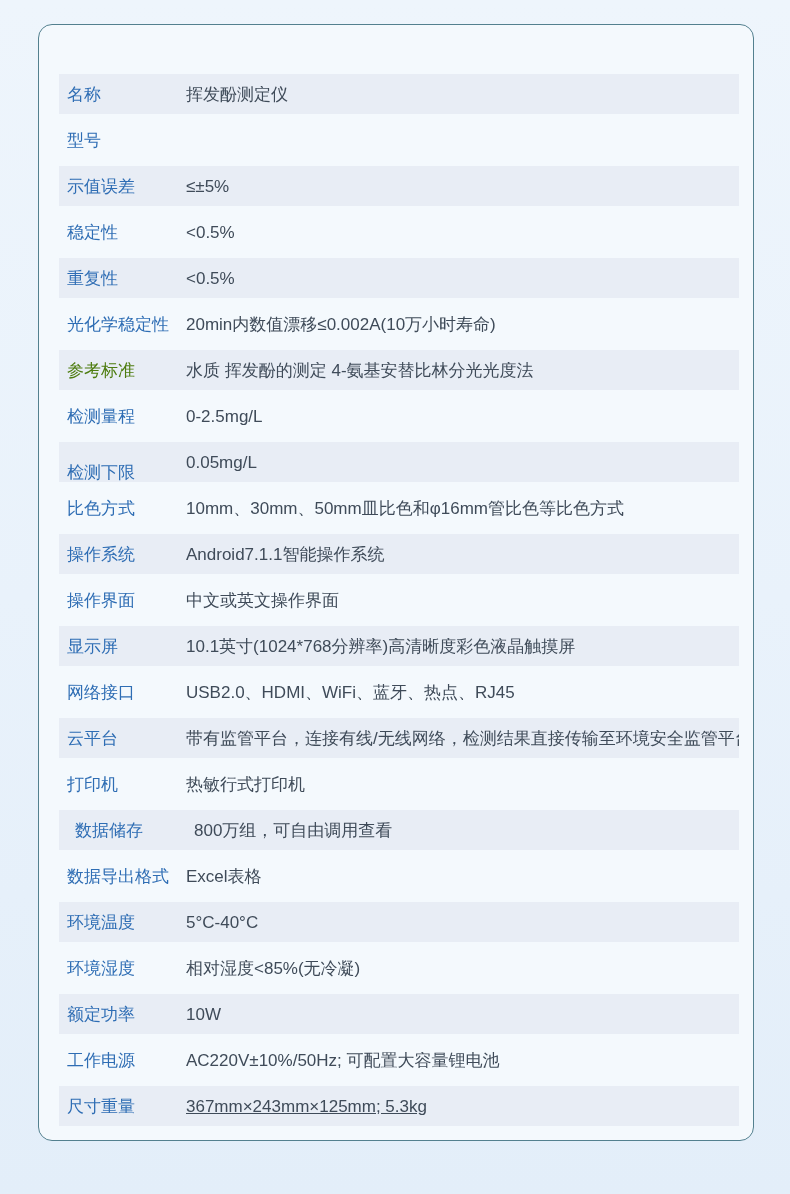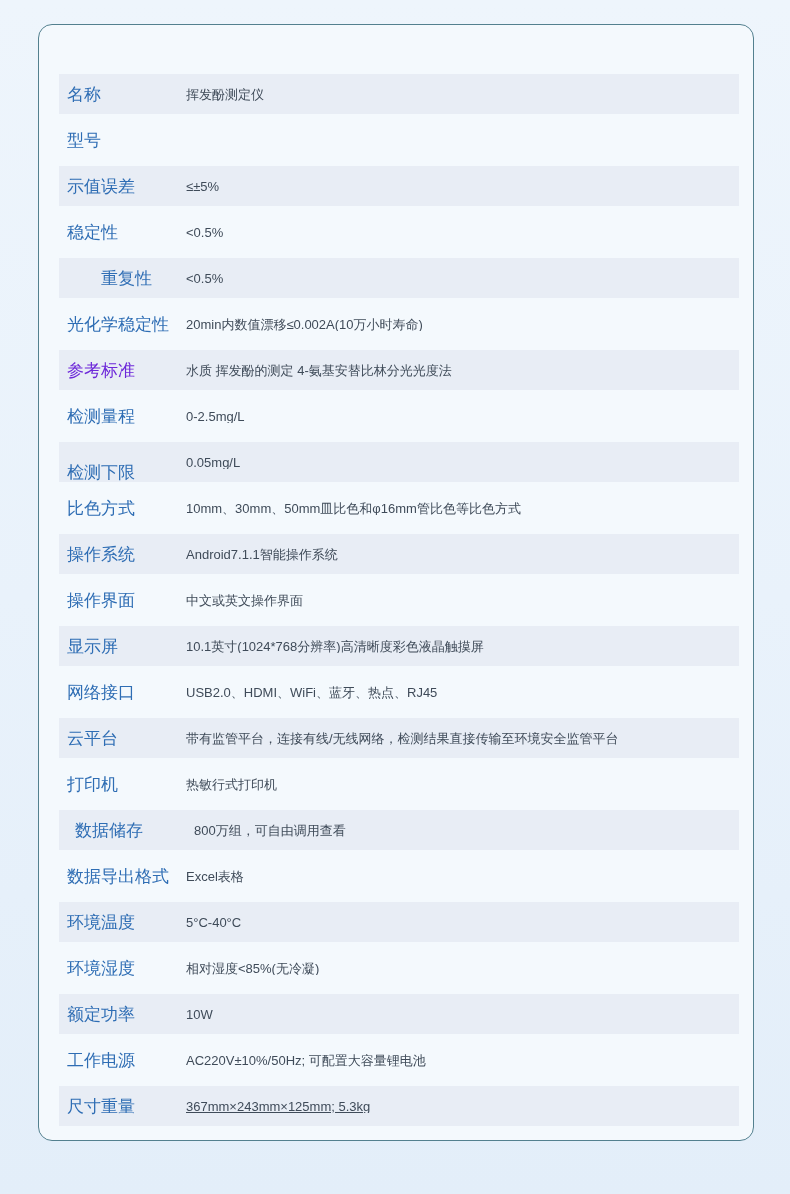--- a/index.html
+++ b/index.html
@@ -43,21 +43,21 @@
     flex: 0 0 127px;
     padding-left: 8px;
     color: #2e6db4;
     font-size: 17px;
     line-height: 1;
     white-space: nowrap;
   }
   .cell-value {
     flex: 1 1 auto;
     color: #3f4b59;
-    font-size: 13px;
+    font-size: 17px;
     line-height: 1;
     white-space: nowrap;
     overflow: hidden;
   }
 </style>
 </head>
 <body style="background: linear-gradient(rgb(238, 245, 252) 0%, rgb(233, 242, 251) 50%, rgb(227, 238, 249) 100%);">
 
 <div class="spec-card" style="background-color: rgb(244, 249, 253); border-color: rgb(83, 128, 143);">
   <div class="spec-table" id="spec-table">
@@ -74,31 +74,31 @@
     <div class="cell-label" style="color: rgb(46, 109, 180);">示值误差</div>
     <div class="cell-value" style="color: rgb(63, 75, 89);">≤±5%</div>
   </div>
 
   <div class="row">
     <div class="cell-label" style="color: rgb(46, 109, 180);">稳定性</div>
     <div class="cell-value" style="color: rgb(63, 75, 89);">&lt;0.5%</div>
   </div>
 
   <div class="row" style="background-color: rgb(232, 237, 245);">
-    <div class="cell-label" style="color: rgb(46, 109, 180); text-align: center;">重复性</div>
+    <div class="cell-label" style="color: rgb(46, 109, 180);">重复性</div>
     <div class="cell-value" style="color: rgb(63, 75, 89);">&lt;0.5%</div>
   </div>
 
   <div class="row">
     <div class="cell-label" style="color: rgb(46, 109, 180);">光化学稳定性</div>
     <div class="cell-value" style="color: rgb(63, 75, 89);">20min内数值漂移≤0.002A(10万小时寿命)</div>
   </div>
 
   <div class="row" style="background-color: rgb(232, 237, 245);">
-    <div class="cell-label" style="color: #6d28d9;">参考标准</div>
+    <div class="cell-label" style="color: #4d7c0f;">参考标准</div>
     <div class="cell-value" style="color: rgb(63, 75, 89);">水质 挥发酚的测定 4-氨基安替比林分光光度法</div>
   </div>
 
   <div class="row">
     <div class="cell-label" style="color: rgb(46, 109, 180);">检测量程</div>
     <div class="cell-value" style="color: rgb(63, 75, 89);">0-2.5mg/L</div>
   </div>
 
   <div class="row" style="background-color: rgb(232, 237, 245);">
     <div class="cell-label" style="color: rgb(46, 109, 180); margin-top: 20px;">检测下限</div>

